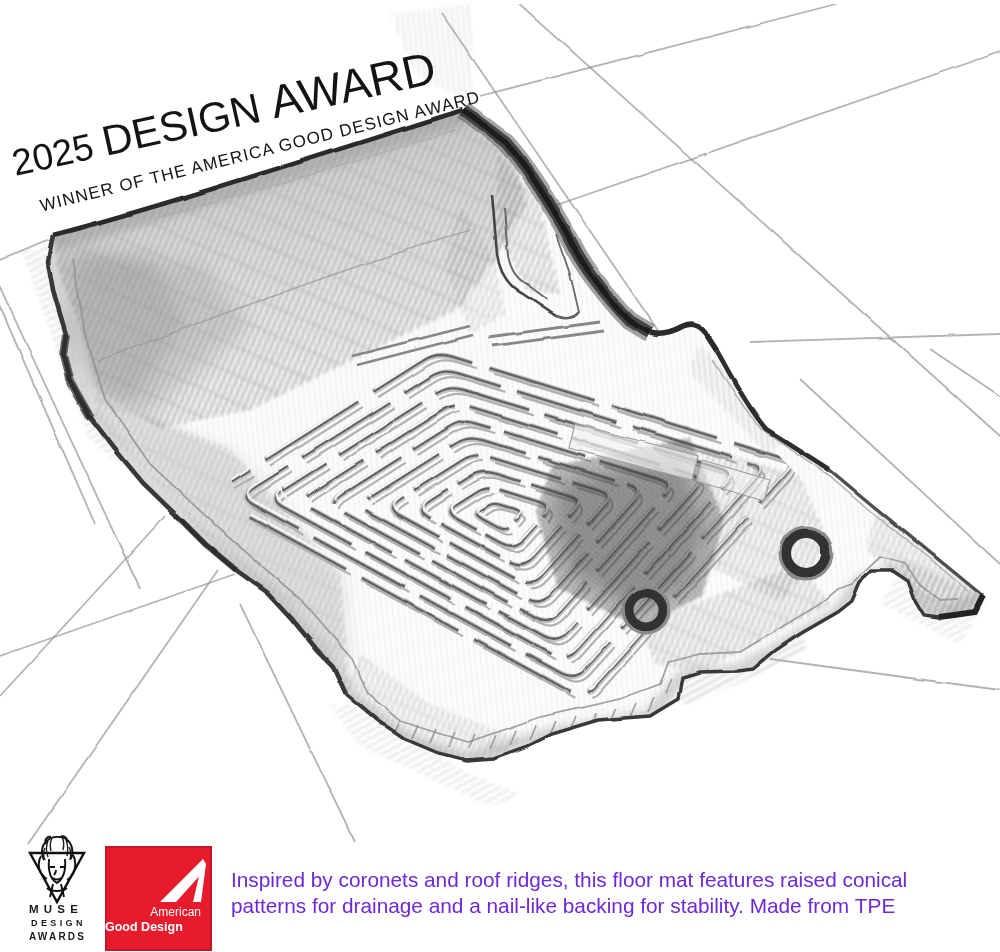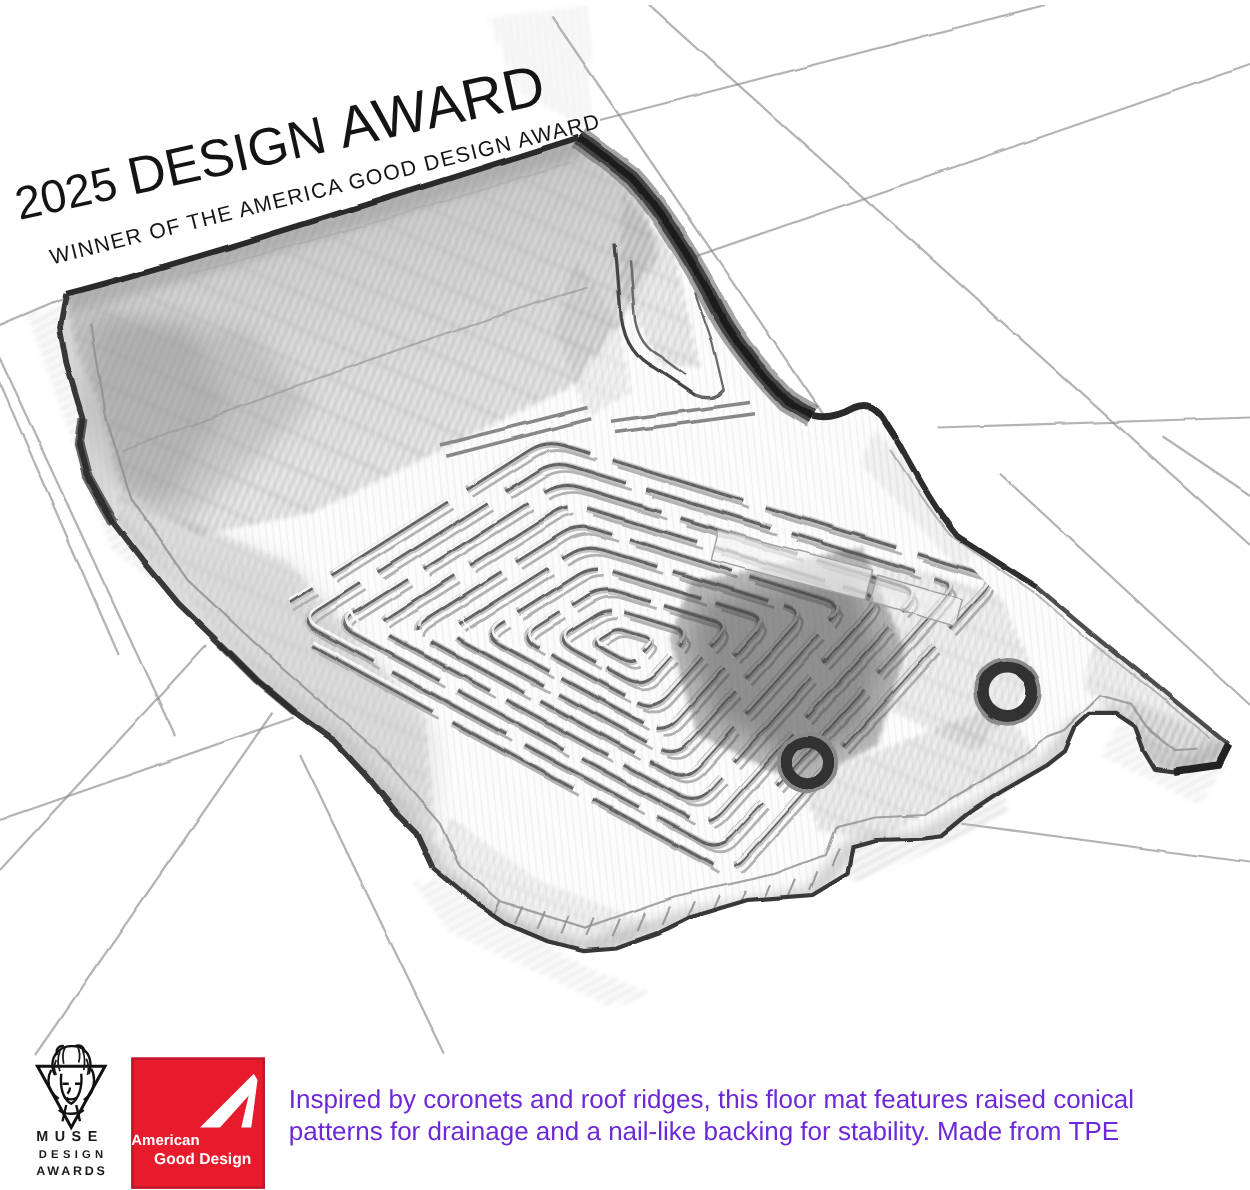--- a/index.html
+++ b/index.html
@@ -289,14 +289,14 @@
 </svg>
 </div>
 
 <div class="abs" style="left:6px;top:134px;transform:rotate(-12.5deg);transform-origin:0 0;white-space:nowrap;color:#141414;">
   <span style="font-size:37px;">2025 </span><span style="font-size:42px;">DESIGN </span><span style="font-size:46px;">AWARD</span>
 </div>
 <div class="abs" style="left:38px;top:197px;transform:rotate(-14deg);transform-origin:0 0;white-space:nowrap;color:#141414;font-size:17px;letter-spacing:1.15px;">WINNER OF THE AMERICA GOOD DESIGN AWARD</div>
 
 <div class="abs" style="left:231px;top:867px;width:700px;font-size:20.8px;line-height:26px;color:#6d28d9;">Inspired by coronets and roof ridges, this floor mat features raised conical patterns for drainage and a nail-like backing for stability. Made from&nbsp;TPE</div>
 
-<div class="abs" style="left:105px;top:905px;width:96px;text-align:left;font-size:12px;font-weight:bold;color:#fff;">American</div>
-<div class="abs" style="left:105px;top:920px;width:96px;text-align:right;font-size:12.5px;font-weight:bold;color:#fff;">Good Design</div>
+<div class="abs" style="left:105px;top:905px;width:96px;text-align:right;font-size:12px;font-weight:normal;color:#fff;">American</div>
+<div class="abs" style="left:105px;top:920px;width:96px;font-size:12.5px;font-weight:bold;color:#fff;">Good Design</div>
 
 </body></html>

